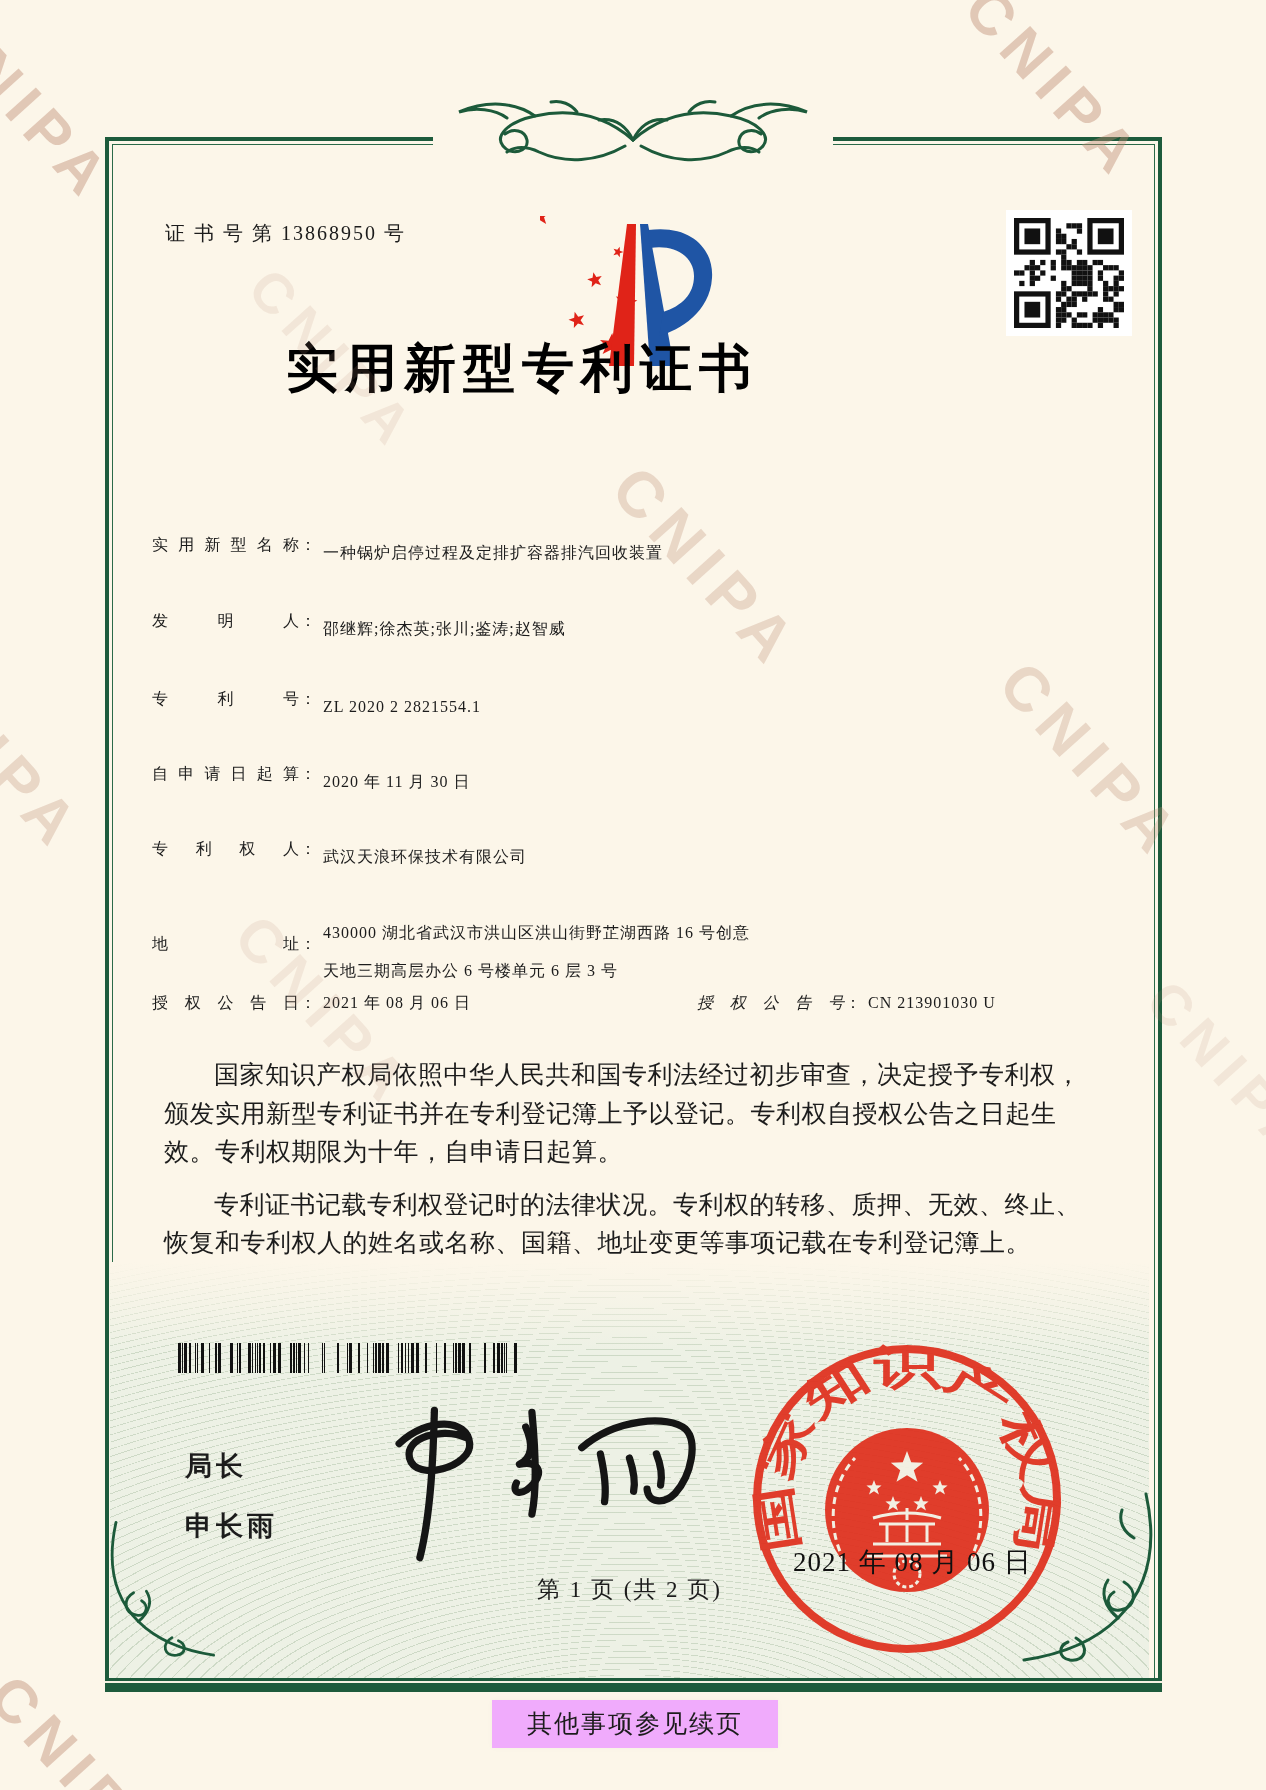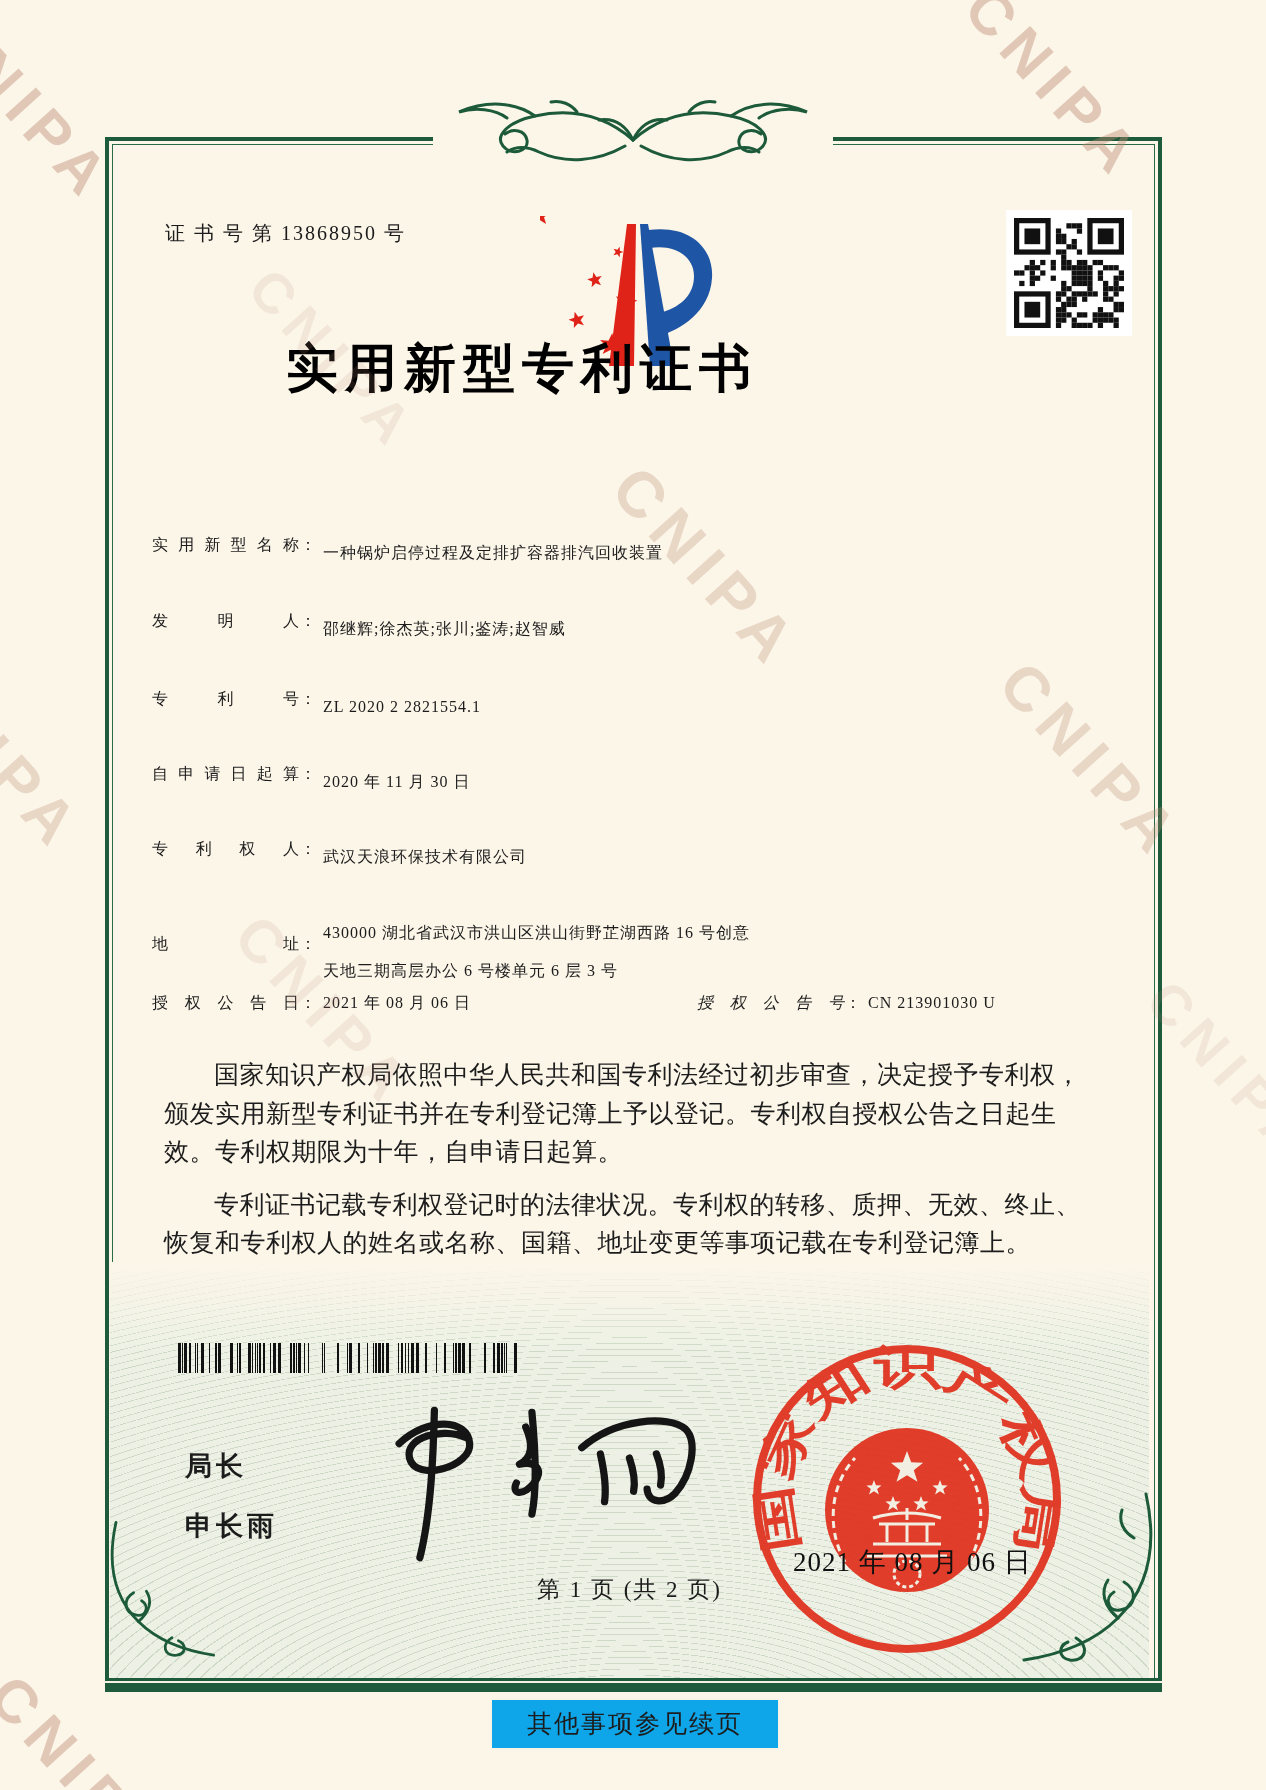--- a/index.html
+++ b/index.html
@@ -65,21 +65,21 @@
   
   .barcode{position:absolute;left:175px;top:1343px;width:345px;height:30px;z-index:3;}
   .director{position:absolute;left:185px;top:1448px;z-index:3;
     font-family:"Liberation Sans","DejaVu Sans",sans-serif;font-weight:600;font-size:27px;letter-spacing:4px;}
   .director div{margin-bottom:24px;}
   .signature{position:absolute;left:368px;top:1392px;width:332px;height:182px;z-index:3;}
   .seal{position:absolute;left:746px;top:1338px;width:322px;height:322px;z-index:3;opacity:0.93;}
   .seal-date{position:absolute;left:793px;top:1544px;z-index:4;font-size:27px;letter-spacing:1px;color:#101010;}
   .page-num{position:absolute;left:105px;top:1574px;width:1049px;text-align:center;z-index:3;
     font-size:23px;letter-spacing:2px;}
-  .foot-note{position:absolute;left:492px;top:1700px;width:286px;height:48px;background:#0ea5e9;z-index:3;
+  .foot-note{position:absolute;left:492px;top:1700px;width:286px;height:48px;background:#f0abfc;z-index:3;
     text-align:center;line-height:48px;font-size:25px;letter-spacing:2px;box-shadow:0 0 6px rgba(0,0,0,0.03);}
   
   .orn-top{position:absolute;left:333px;top:86px;z-index:3;}
   .orn-bl{position:absolute;left:108px;top:1512px;z-index:3;transform:scaleX(-1);}
   .orn-br{position:absolute;left:1006px;top:1486px;z-index:3;}
   svg{display:block;}
 </style>
 </head>
 <body>
 

